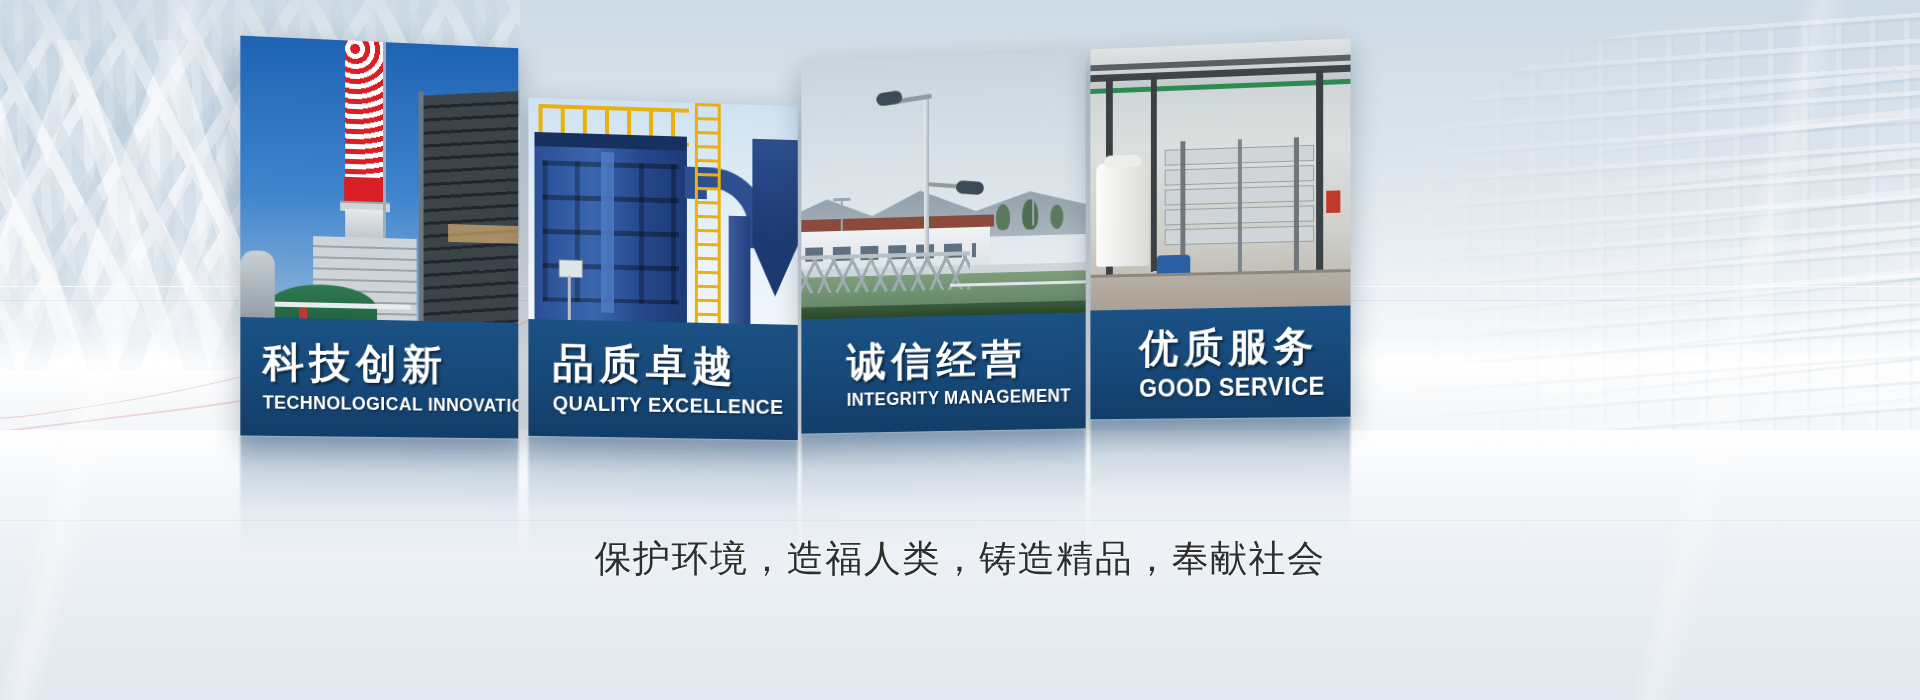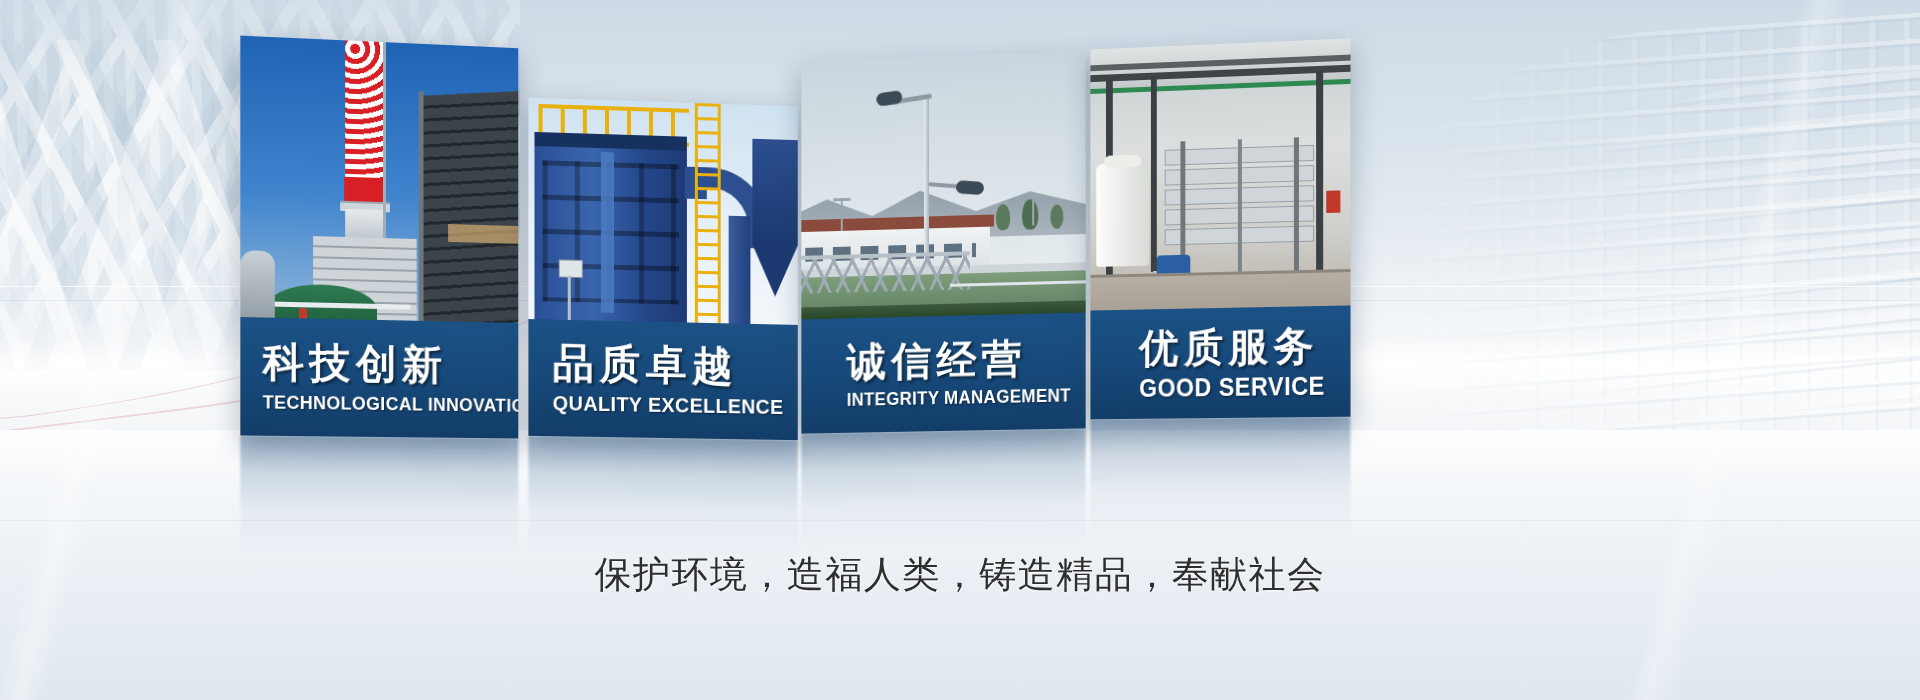--- a/index.html
+++ b/index.html
@@ -149,21 +149,21 @@
   .reflect{
     position:absolute;left:0;width:100%;height:120px;
     background:linear-gradient(to bottom,rgba(23,72,122,.40) 0%,rgba(23,72,122,.18) 32%,rgba(23,72,122,.05) 62%,rgba(23,72,122,0) 100%);
     filter:blur(1.2px);
     pointer-events:none;
   }
   .el{position:absolute;}
 
   
   .tagline{
-    position:absolute;left:0;top:550px;width:1920px;text-align:center;
+    position:absolute;left:0;top:534px;width:1920px;text-align:center;
     color:#2e2e2e;font-size:37px;letter-spacing:.04em;
     font-family:"DejaVu Sans","Liberation Sans",sans-serif;
     text-shadow:0 1px 2px rgba(255,255,255,.9);
   }
 </style>
 </head>
 <body>
 
 <div class="stage">
 

